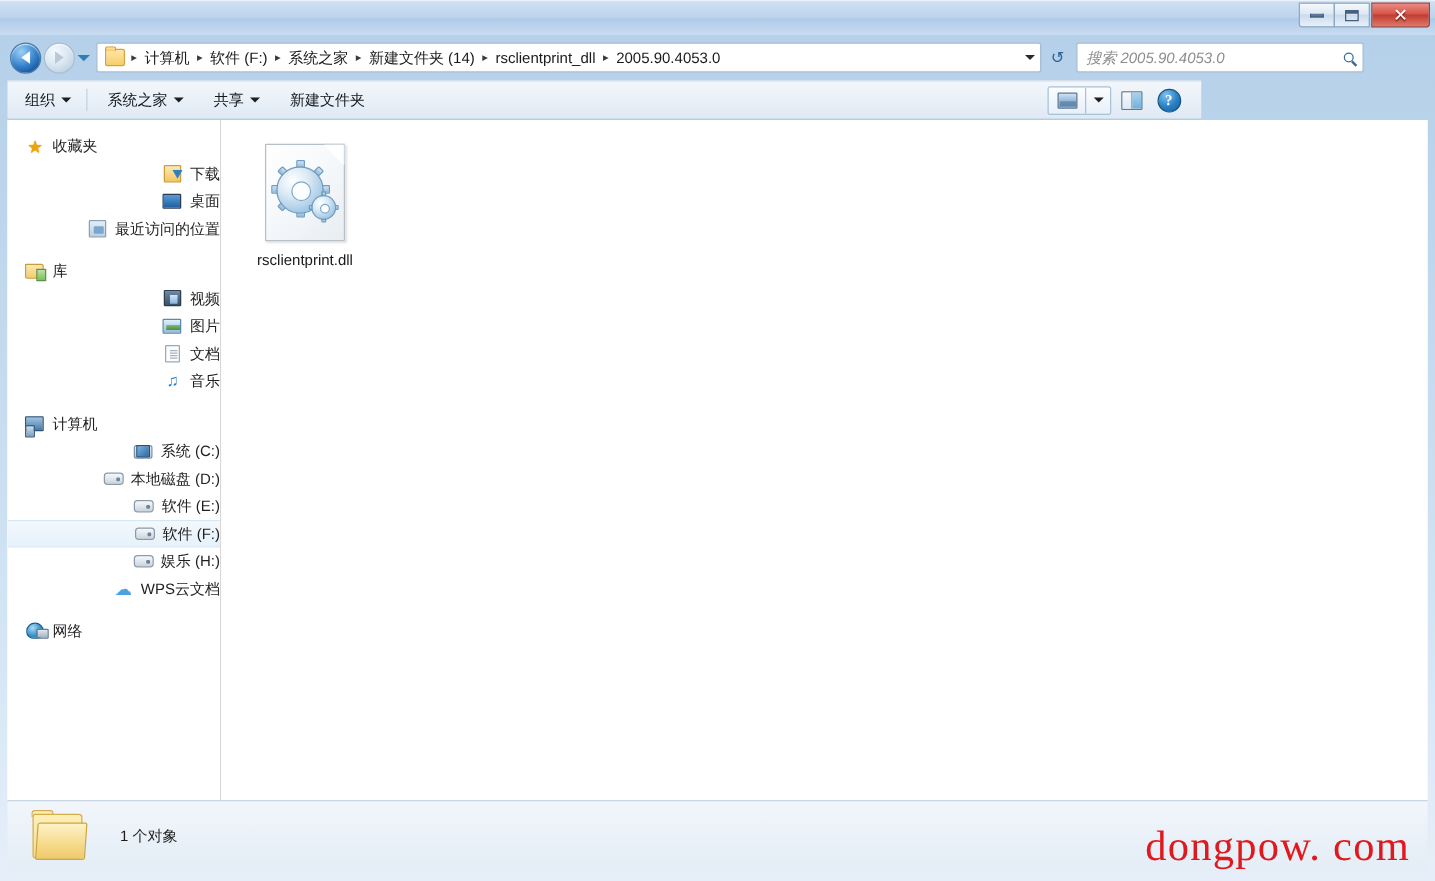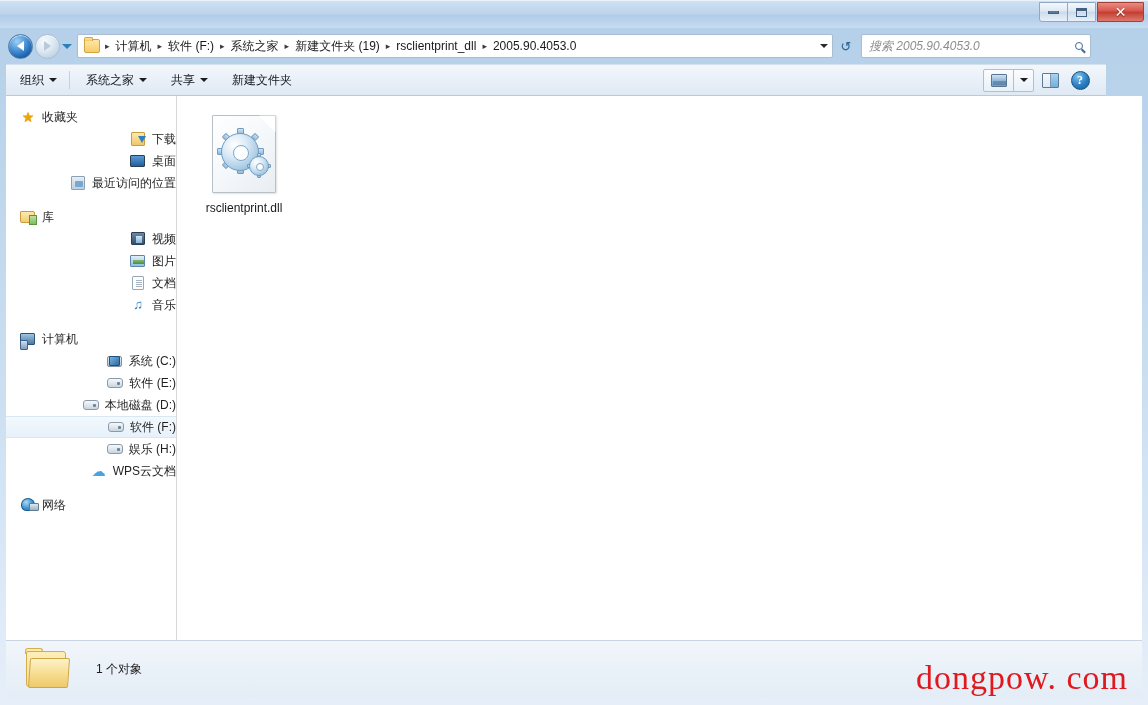--- a/index.html
+++ b/index.html
@@ -153,21 +153,21 @@
     width: 8px; height: 8px; border: 1.6px solid #3b6d99; border-radius: 50%;
     position: relative; display: inline-block;
   }
   .mag::after {
     content:''; position: absolute; right: -4px; bottom: -3px;
     width: 5px; height: 1.6px; background: #3b6d99; transform: rotate(45deg);
   }
 
   
   .toolbar {
-    position: absolute; left: 6px; top: 64px; width: 1100px; height: 32px;
+    position: absolute; left: 6px; top: 64px; width: 955px; height: 32px;
     background: linear-gradient(180deg,#f3f7fb 0%,#e9f0f8 50%,#dfe9f4 100%);
     border-top: 1px solid #d3e0ee;
     border-bottom: 1px solid #b8cade;
     display: flex; align-items: center;
   }
   .tb-item {
     display: flex; align-items: center; gap: 5px;
     font-size: 12px; color: #14181f; height: 24px;
     padding: 0 9px; margin-left: 4px; cursor: pointer;
     border: 1px solid transparent; border-radius: 2px;
@@ -450,21 +450,21 @@
     <div class="breadcrumb-box">
       <span class="crumb-folder"></span>
       <div class="crumbs">
         <span class="crumb-sep">▸</span>
         <span class="crumb">计算机</span>
         <span class="crumb-sep">▸</span>
         <span class="crumb">软件 (F:)</span>
         <span class="crumb-sep">▸</span>
         <span class="crumb">系统之家</span>
         <span class="crumb-sep">▸</span>
-        <span class="crumb">新建文件夹 (19)</span>
+        <span class="crumb">新建文件夹 (14)</span>
         <span class="crumb-sep">▸</span>
         <span class="crumb">rsclientprint_dll</span>
         <span class="crumb-sep">▸</span>
         <span class="crumb">2005.90.4053.0</span>
       </div>
       <div class="addr-drop">
         <span class="chev-dark"></span>
       </div>
     </div>
 
@@ -588,27 +588,27 @@
       <div class="nav-row child">
         <span class="nav-ico">
             <i class="ic-hdd-sys" style="display:block;position:absolute"></i>
           </span>
         <span>系统 (C:)</span>
       </div>
       <div class="nav-row child">
         <span class="nav-ico">
             <i class="ic-hdd" style="display:block;position:absolute"></i>
           </span>
+        <span>本地磁盘 (D:)</span>
+      </div>
+      <div class="nav-row child">
+        <span class="nav-ico">
+            <i class="ic-hdd" style="display:block;position:absolute"></i>
+          </span>
         <span>软件 (E:)</span>
-      </div>
-      <div class="nav-row child">
-        <span class="nav-ico">
-            <i class="ic-hdd" style="display:block;position:absolute"></i>
-          </span>
-        <span>本地磁盘 (D:)</span>
       </div>
       <div class="nav-row child selected">
         <span class="nav-ico">
             <i class="ic-hdd" style="display:block;position:absolute"></i>
           </span>
         <span>软件 (F:)</span>
       </div>
       <div class="nav-row child">
         <span class="nav-ico">
             <i class="ic-hdd" style="display:block;position:absolute"></i>

